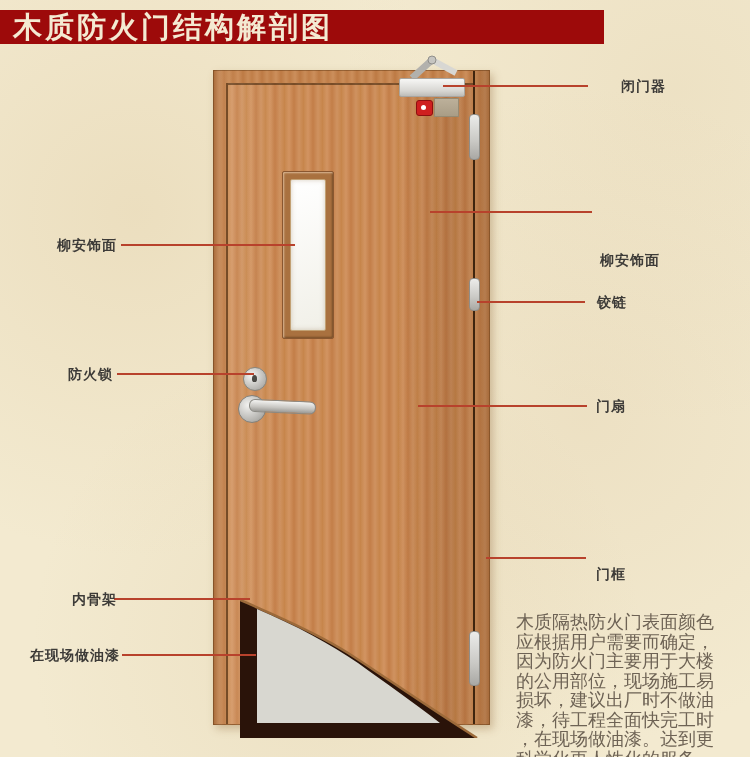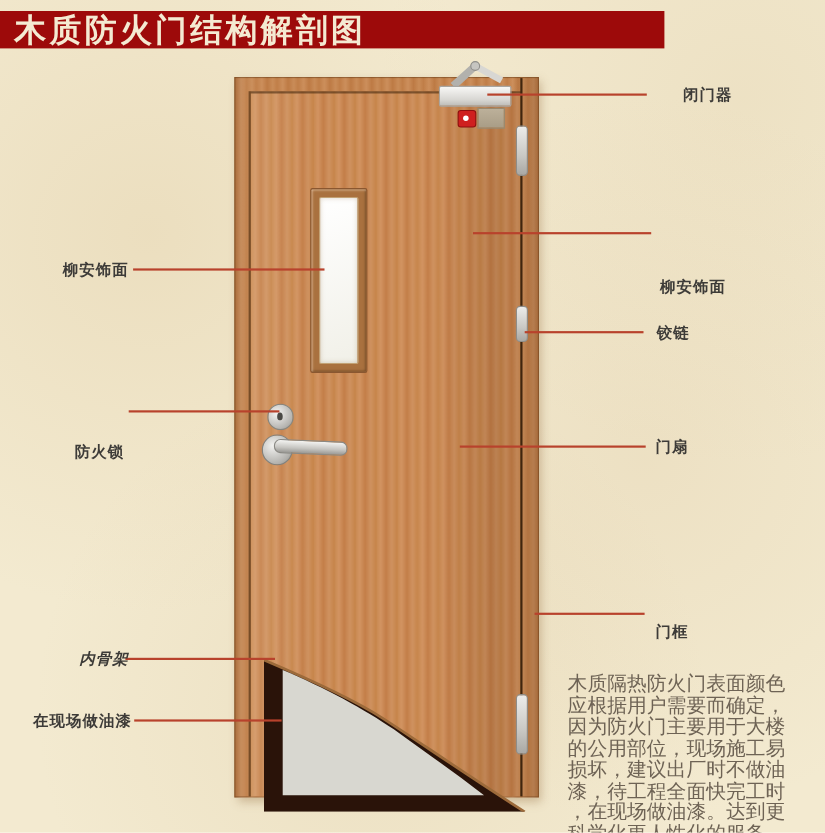--- a/index.html
+++ b/index.html
@@ -160,22 +160,22 @@
   <div class="line" style="left:114px;top:598px;width:136px;"></div>
   <div class="line" style="left:122px;top:654px;width:134px;"></div>
 
   <div class="line" style="left:443px;top:85px;width:145px;"></div>
   <div class="line" style="left:430px;top:211px;width:162px;"></div>
   <div class="line" style="left:477px;top:301px;width:108px;"></div>
   <div class="line" style="left:418px;top:405px;width:169px;"></div>
   <div class="line" style="left:486px;top:557px;width:100px;"></div>
 
   <div class="lbl" style="right:633px;top:237px;">柳安饰面</div>
-  <div class="lbl" style="right:637px;top:366px;margin-top:36px;">防火锁</div>
-  <div class="lbl" style="right:633px;top:591px;font-style:italic;">内骨架</div>
+  <div class="lbl" style="right:637px;top:366px;">防火锁</div>
+  <div class="lbl" style="right:633px;top:591px;">内骨架</div>
   <div class="lbl" style="right:630px;top:647px;">在现场做油漆</div>
 
   <div class="lbl" style="left:621px;top:78px;">闭门器</div>
   <div class="lbl" style="left:600px;top:204px;margin-top:48px;">柳安饰面</div>
   <div class="lbl" style="left:597px;top:294px;font-family:Liberation Mono, monospace;">铰链</div>
   <div class="lbl" style="left:596px;top:398px;text-align:right;">门扇</div>
   <div class="lbl" style="left:596px;top:566px;">门框</div>
 
   <div class="desc">木质隔热防火门表面颜色应根据用户需要而确定，因为防火门主要用于大楼的公用部位，现场施工易损坏，建议出厂时不做油漆，待工程全面快完工时，在现场做油漆。达到更科学化更人性化的服务。</div>
 

